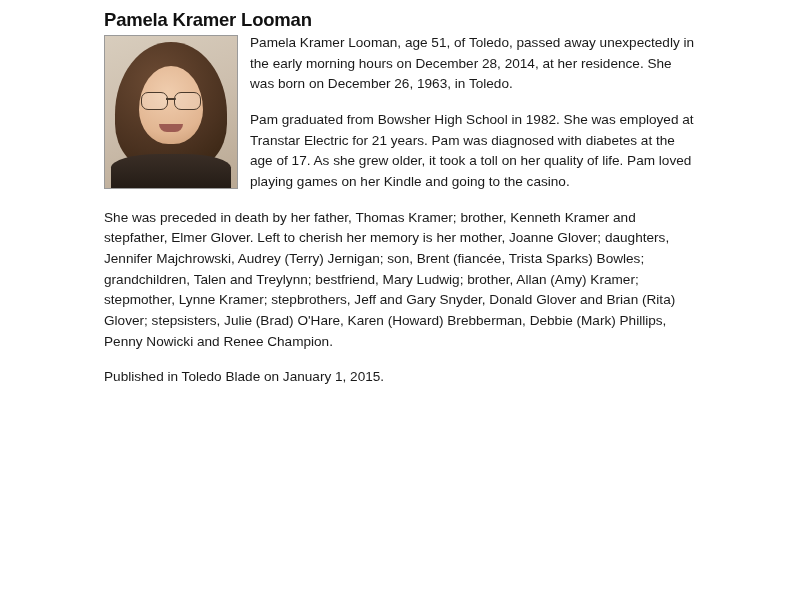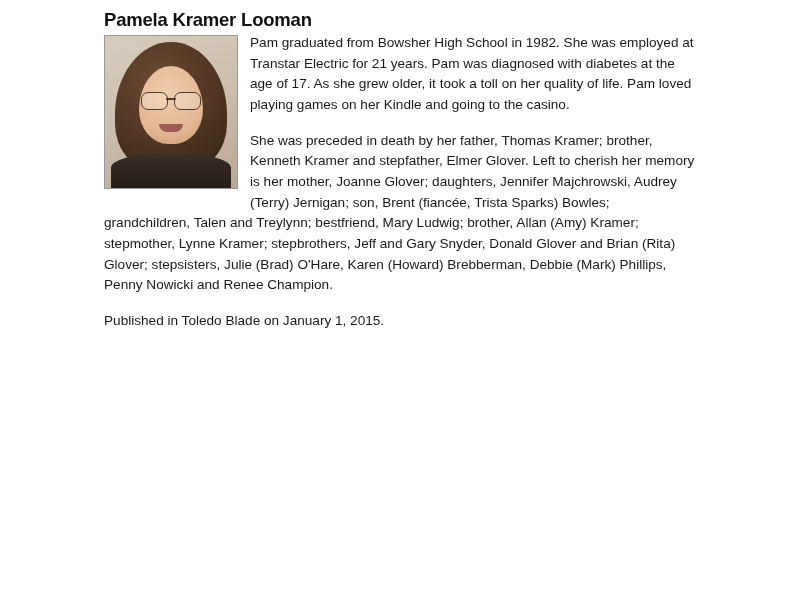--- a/index.html
+++ b/index.html
@@ -143,18 +143,19 @@
       <div class="face"></div>
       <div class="glasses">
         <div class="lens l"></div>
         <div class="bridge"></div>
         <div class="lens r"></div>
       </div>
       <div class="mouth"></div>
       <div class="body"></div>
     </div>
 
+    <p>Pamela Kramer Looman, age 51, of Toledo, passed away unexpectedly in the early morning hours on December 28, 2014, at her residence. She was born on December 26, 1963, in Toledo.</p>
     <p>Pam graduated from Bowsher High School in 1982. She was employed at Transtar Electric for 21 years. Pam was diagnosed with diabetes at the age of 17. As she grew older, it took a toll on her quality of life. Pam loved playing games on her Kindle and going to the casino.</p>
     <p>She was preceded in death by her father, Thomas Kramer; brother, Kenneth Kramer and stepfather, Elmer Glover. Left to cherish her memory is her mother, Joanne Glover; daughters, Jennifer Majchrowski, Audrey (Terry) Jernigan; son, Brent (fiancée, Trista Sparks) Bowles; grandchildren, Talen and Treylynn; bestfriend, Mary Ludwig; brother, Allan (Amy) Kramer; stepmother, Lynne Kramer; stepbrothers, Jeff and Gary Snyder, Donald Glover and Brian (Rita) Glover; stepsisters, Julie (Brad) O'Hare, Karen (Howard) Brebberman, Debbie (Mark) Phillips, Penny Nowicki and Renee Champion.</p>
     <p>Published in Toledo Blade on January 1, 2015.</p>
 
   </div>
 </div>
 
 </body></html>

